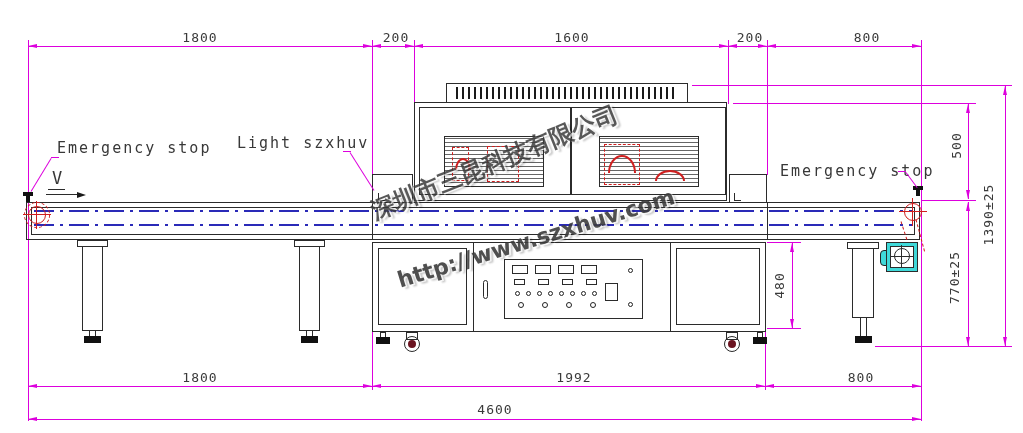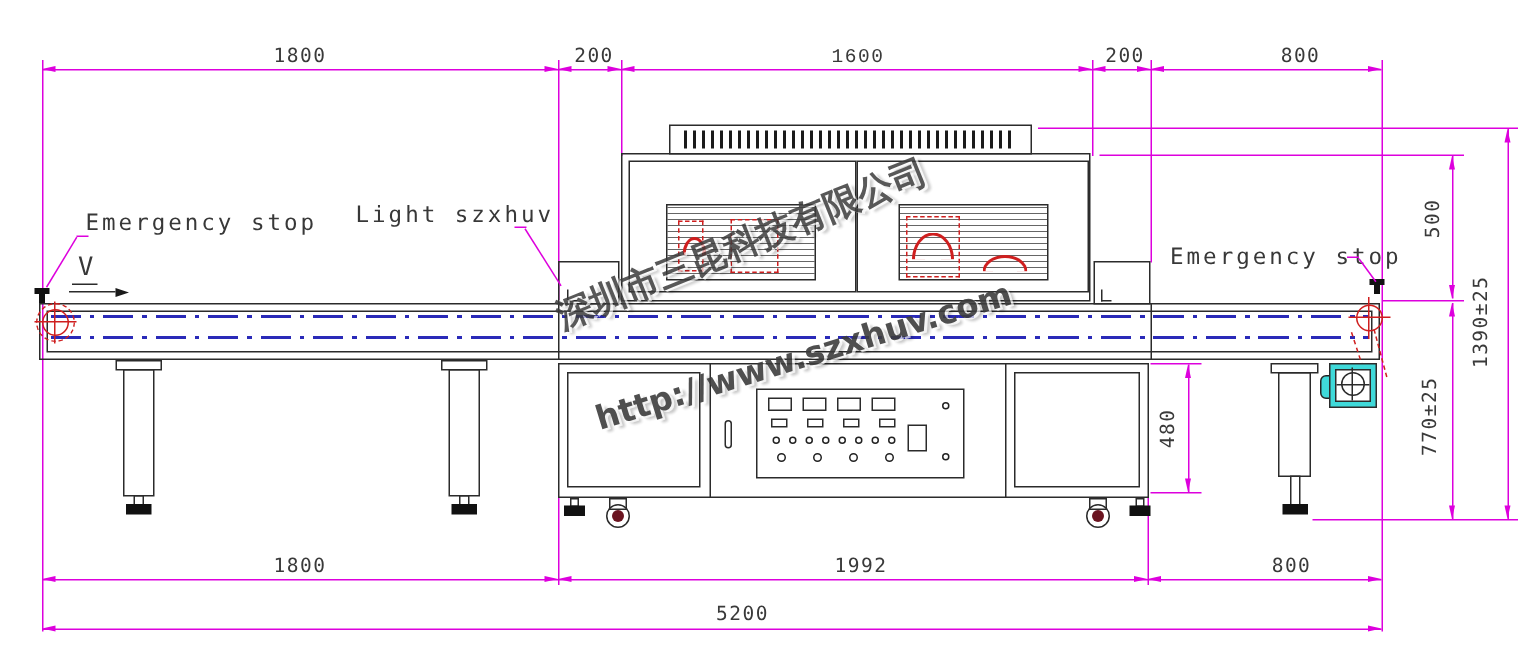--- a/index.html
+++ b/index.html
@@ -50,21 +50,21 @@
   <div class="ar aL" style="left:372px;top:44px;"></div>
   <div class="ar aR" style="left:405px;top:44px;"></div>
   <div class="ar aL" style="left:414px;top:44px;"></div>
   <div class="ar aR" style="left:719px;top:44px;"></div>
   <div class="ar aL" style="left:728px;top:44px;"></div>
   <div class="ar aR" style="left:758px;top:44px;"></div>
   <div class="ar aL" style="left:767px;top:44px;"></div>
   <div class="ar aR" style="left:912px;top:44px;"></div>
   <div class="hdim" style="left:200px;top:30px;">1800</div>
   <div class="hdim" style="left:396px;top:30px;">200</div>
-  <div class="hdim" style="left:572px;top:30px;font-family:Liberation Mono, monospace;">1600</div>
+  <div class="hdim" style="left:572px;top:30px;">1600</div>
   <div class="hdim" style="left:750px;top:30px;">200</div>
   <div class="hdim" style="left:867px;top:30px;">800</div>
 
   <div class="mln" style="left:28px;top:40px;width:1px;height:381px;"></div>
   <div class="mln" style="left:372px;top:40px;width:1px;height:160px;"></div>
   <div class="mln" style="left:372px;top:332px;width:1px;height:58px;"></div>
   <div class="mln" style="left:414px;top:40px;width:1px;height:64px;"></div>
   <div class="mln" style="left:728px;top:40px;width:1px;height:64px;"></div>
   <div class="mln" style="left:767px;top:40px;width:1px;height:135px;"></div>
   <div class="mln" style="left:765px;top:332px;width:1px;height:58px;"></div>
@@ -104,21 +104,21 @@
   <div class="ar aR" style="left:756px;top:384px;"></div>
   <div class="ar aL" style="left:765px;top:384px;"></div>
   <div class="ar aR" style="left:912px;top:384px;"></div>
   <div class="hdim" style="left:200px;top:370px;">1800</div>
   <div class="hdim" style="left:574px;top:370px;">1992</div>
   <div class="hdim" style="left:861px;top:370px;">800</div>
 
   <div class="mln" style="left:28px;top:419px;width:893px;height:1px;"></div>
   <div class="ar aL" style="left:28px;top:417px;"></div>
   <div class="ar aR" style="left:912px;top:417px;"></div>
-  <div class="hdim" style="left:495px;top:402px;">5200</div>
+  <div class="hdim" style="left:495px;top:402px;">4600</div>
 
   <div class="box b2" style="left:26px;top:202px;width:894px;height:38px;"></div>
   <div class="box" style="left:31px;top:207px;width:884px;height:28px;"></div>
   <div class="ln" style="left:372px;top:202px;width:1px;height:38px;"></div>
   <div class="ln" style="left:767px;top:202px;width:1px;height:38px;"></div>
   <div class="beltline" style="left:34px;top:210px;width:878px;"></div>
   <div class="beltline" style="left:34px;top:224px;width:878px;"></div>
 
   <div class="box rd circ" style="left:28px;top:206px;width:18px;height:18px;border-width:1.5px;"></div>
   <div class="mln" style="left:23px;top:214px;width:28px;height:1px;background:#cf1f1f;"></div>

